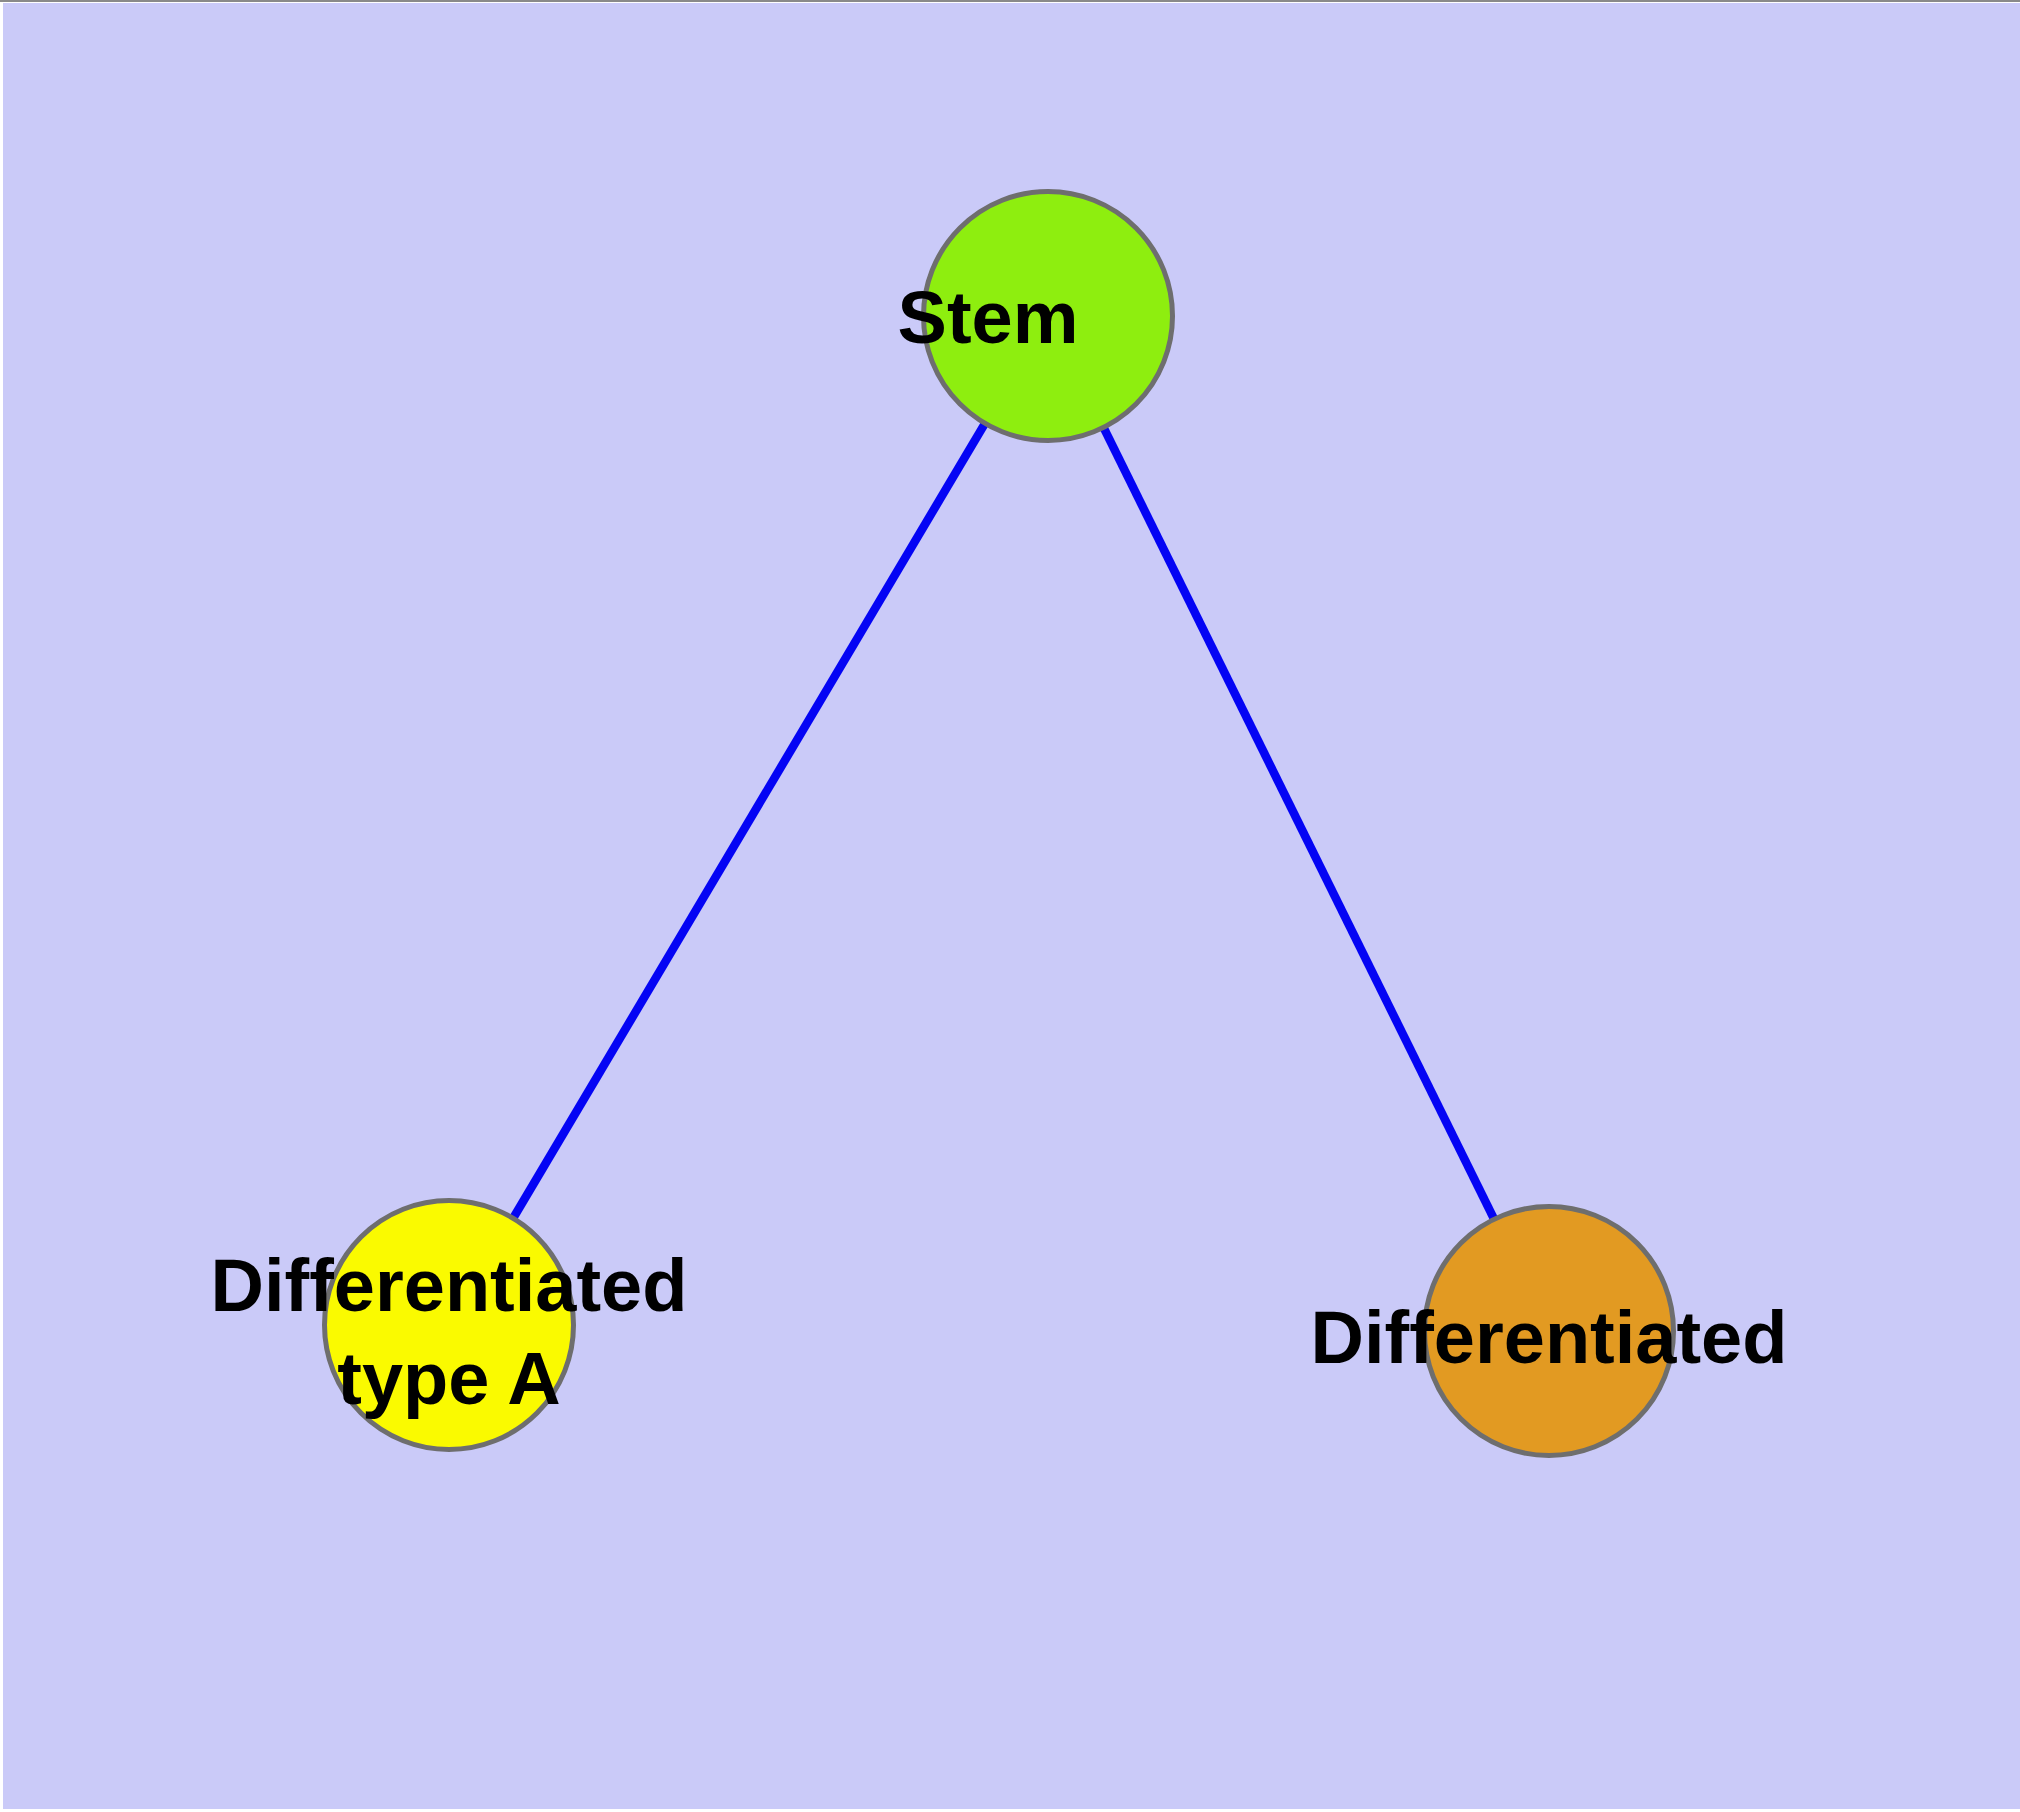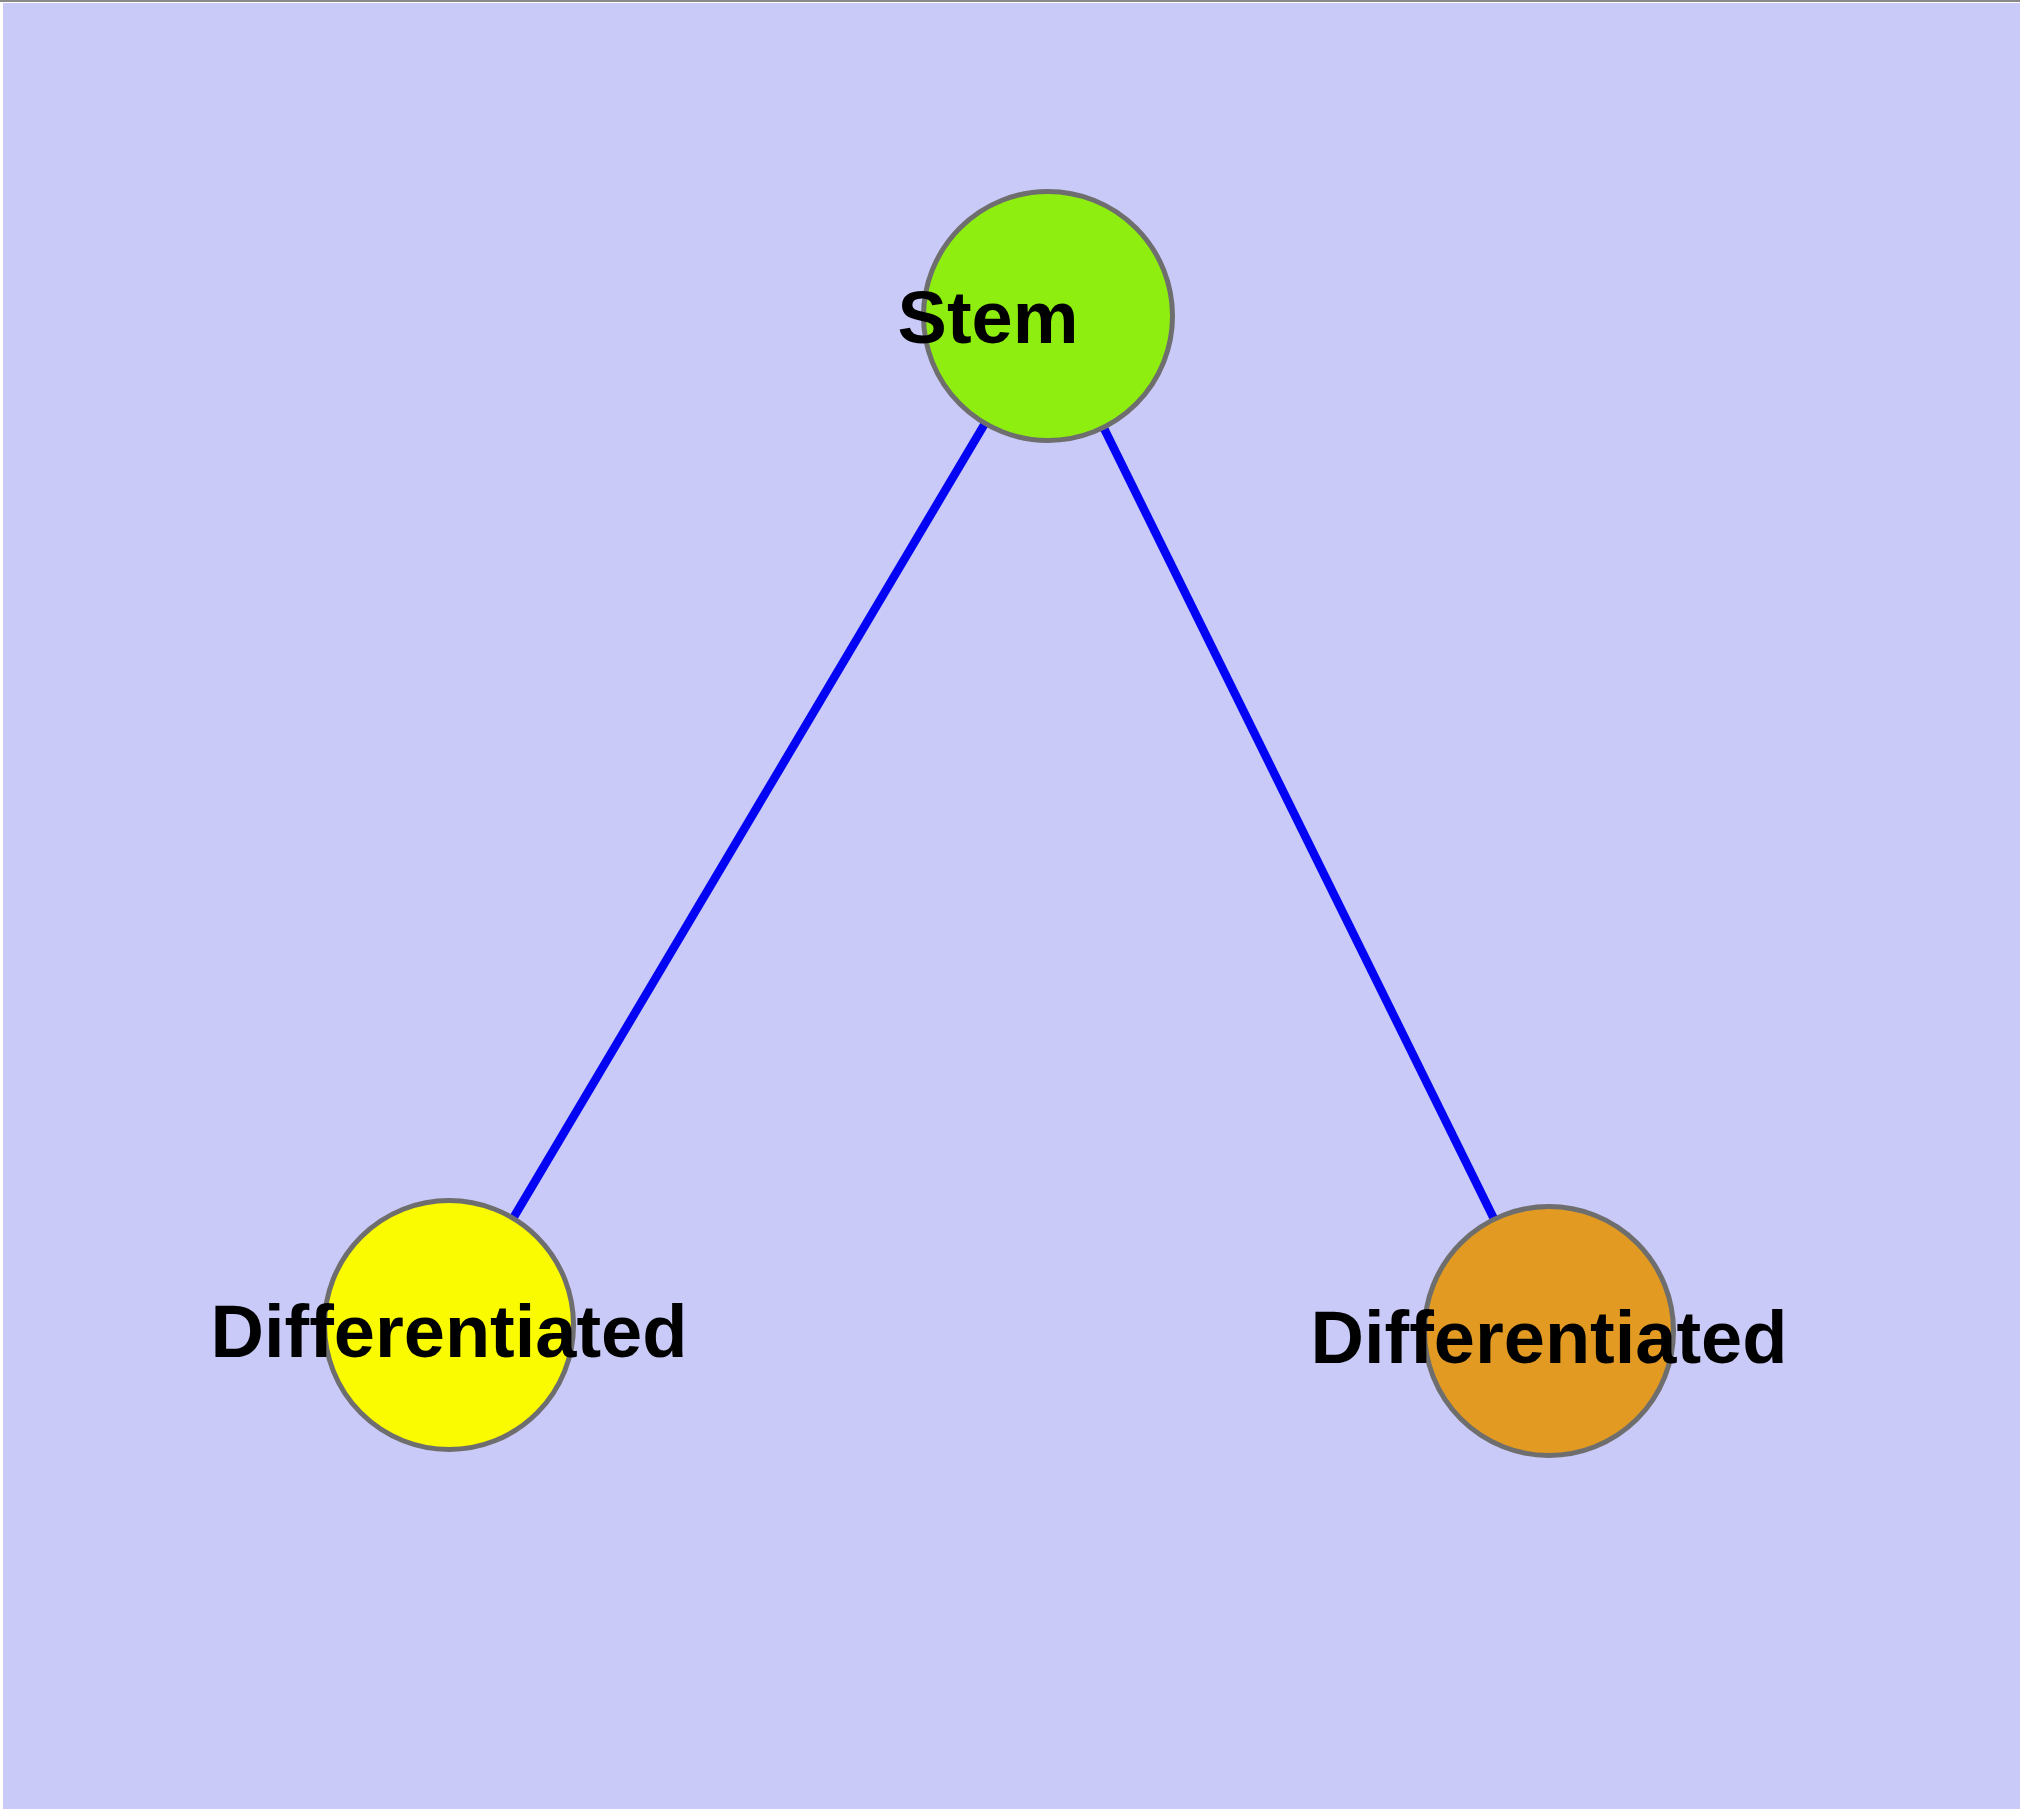--- a/index.html
+++ b/index.html
@@ -83,18 +83,19 @@
 <div class="node node-type-a" style="background: rgb(250, 250, 0); border-color: rgb(110, 110, 110);"></div>
 
 <div class="node node-type-b" style="background: rgb(226, 154, 34); border-color: rgb(110, 110, 110);"></div>
 
 <div class="node-label label-stem">
   <span class="label-line">Stem</span>
 </div>
 
 <div class="node-label label-type-a">
   <span class="label-line">Differentiated</span>
+  <span class="label-line">type A</span>
 </div>
 
 <div class="node-label label-type-b">
   <span class="label-line">Differentiated</span>
 </div>
 
 
 </body></html>

